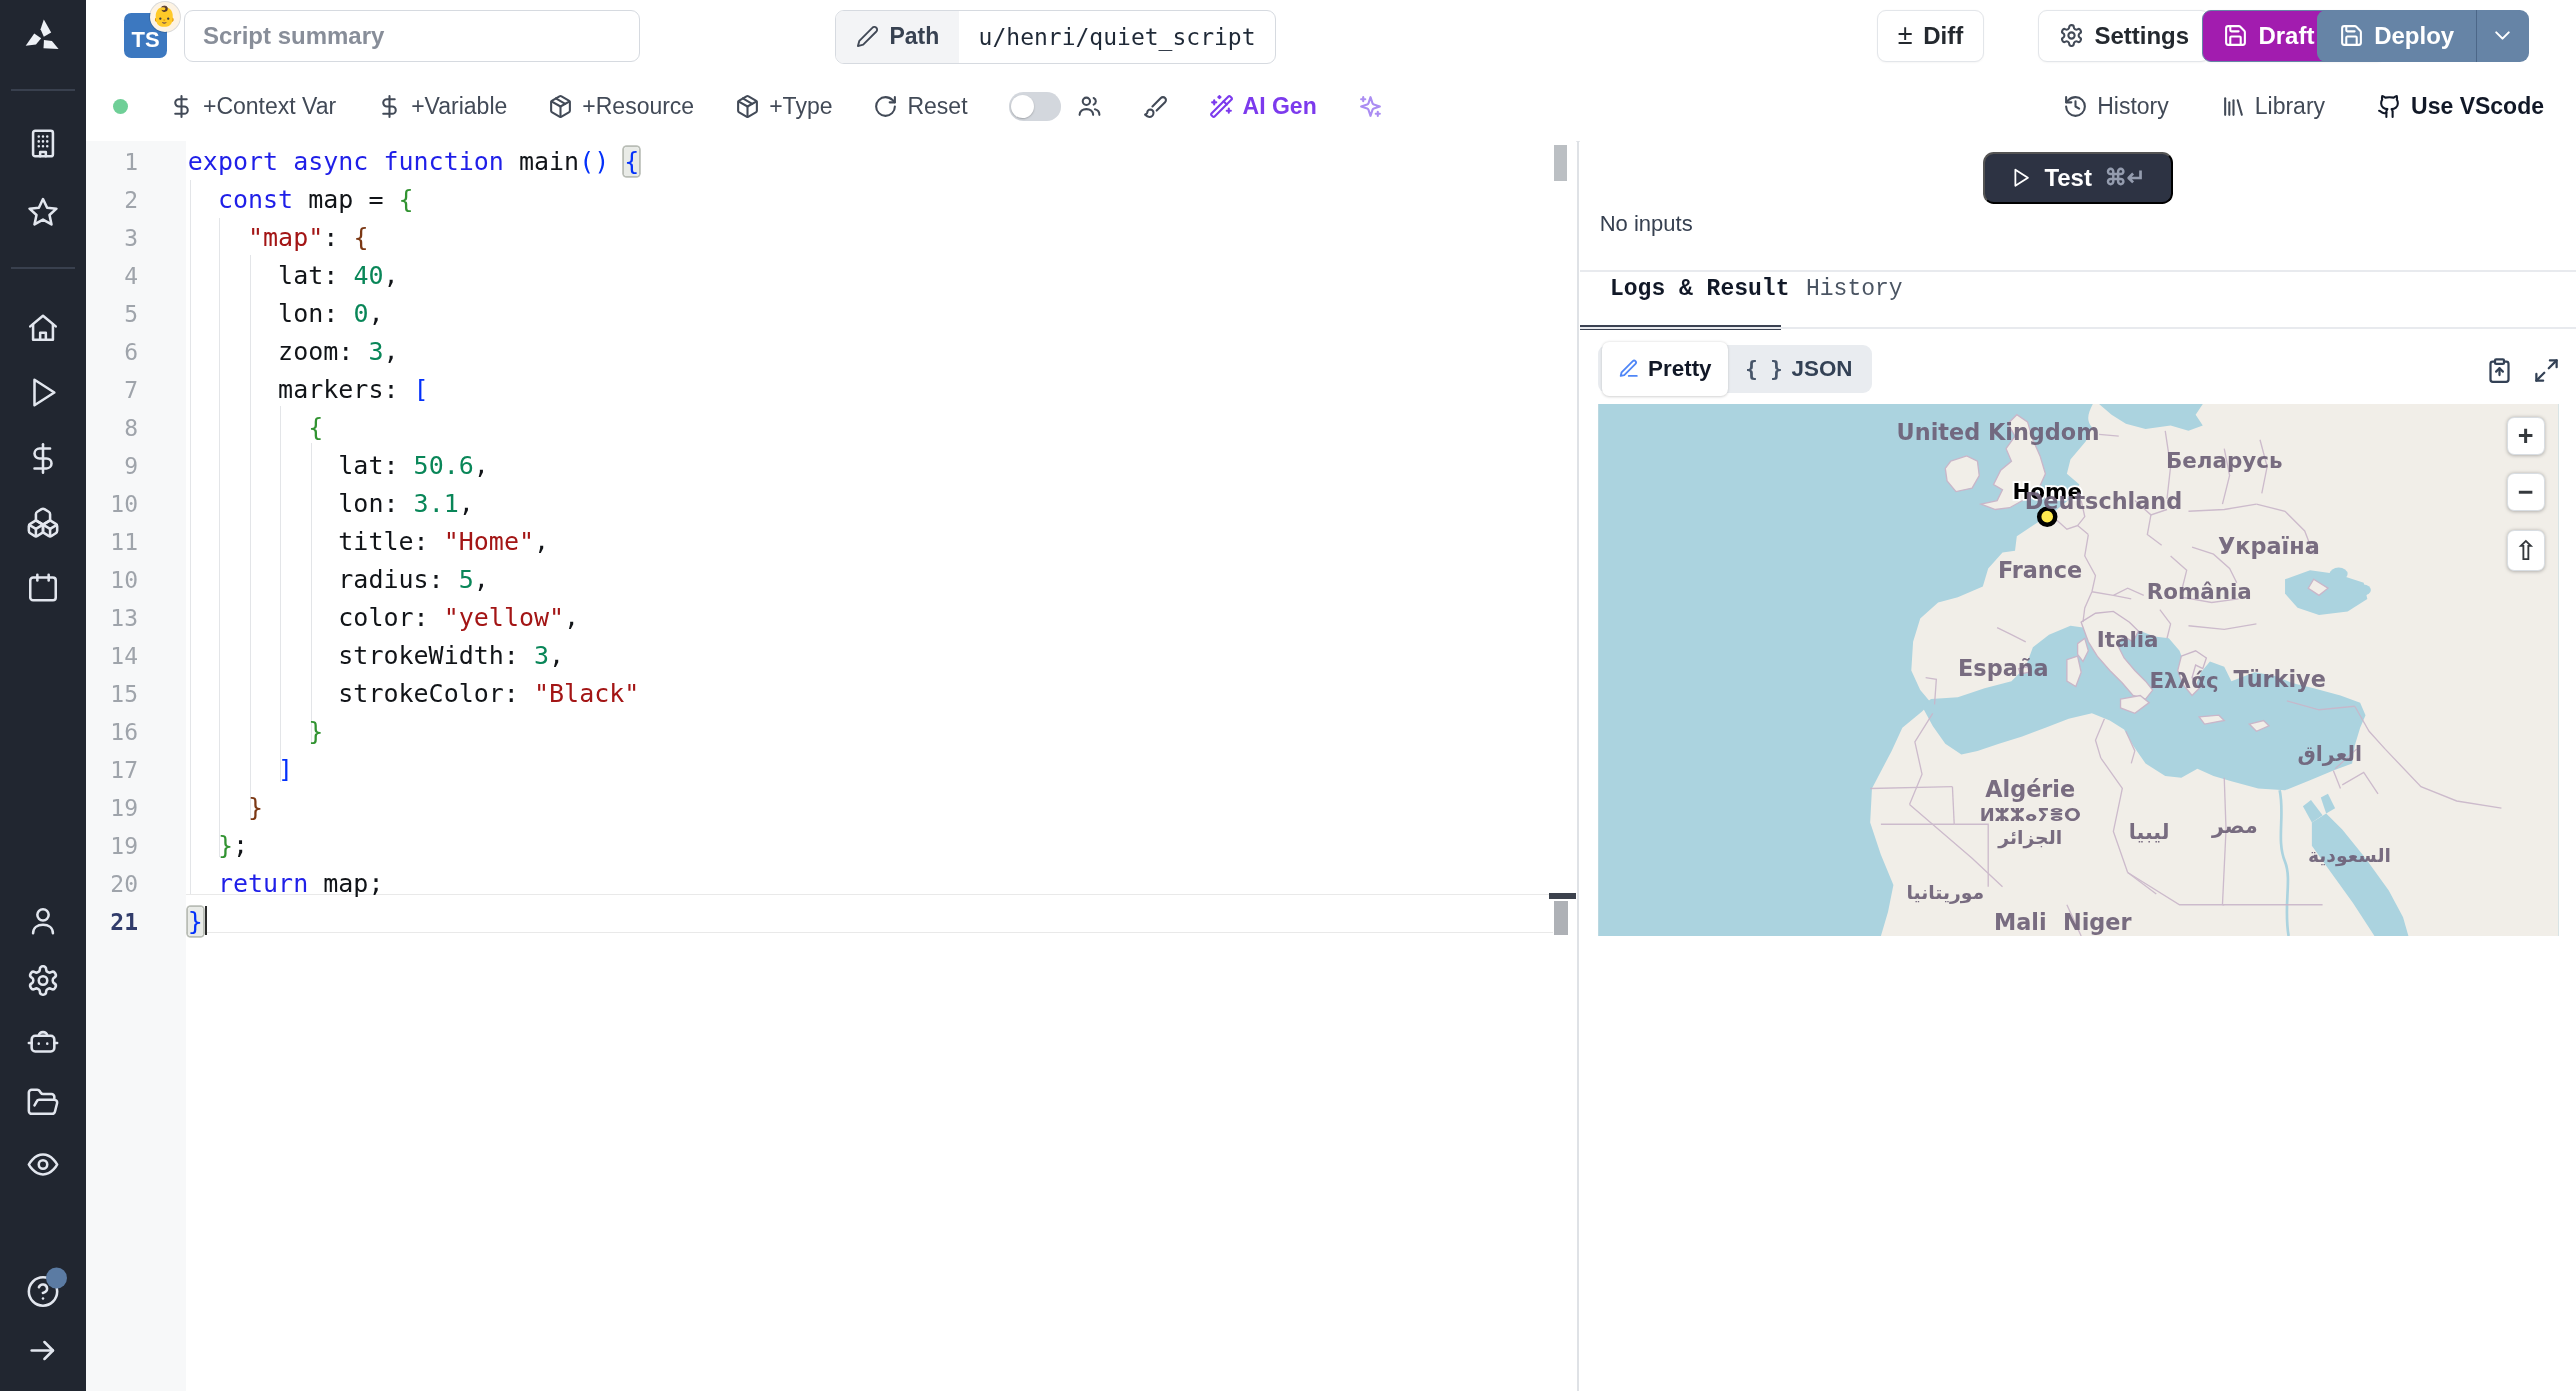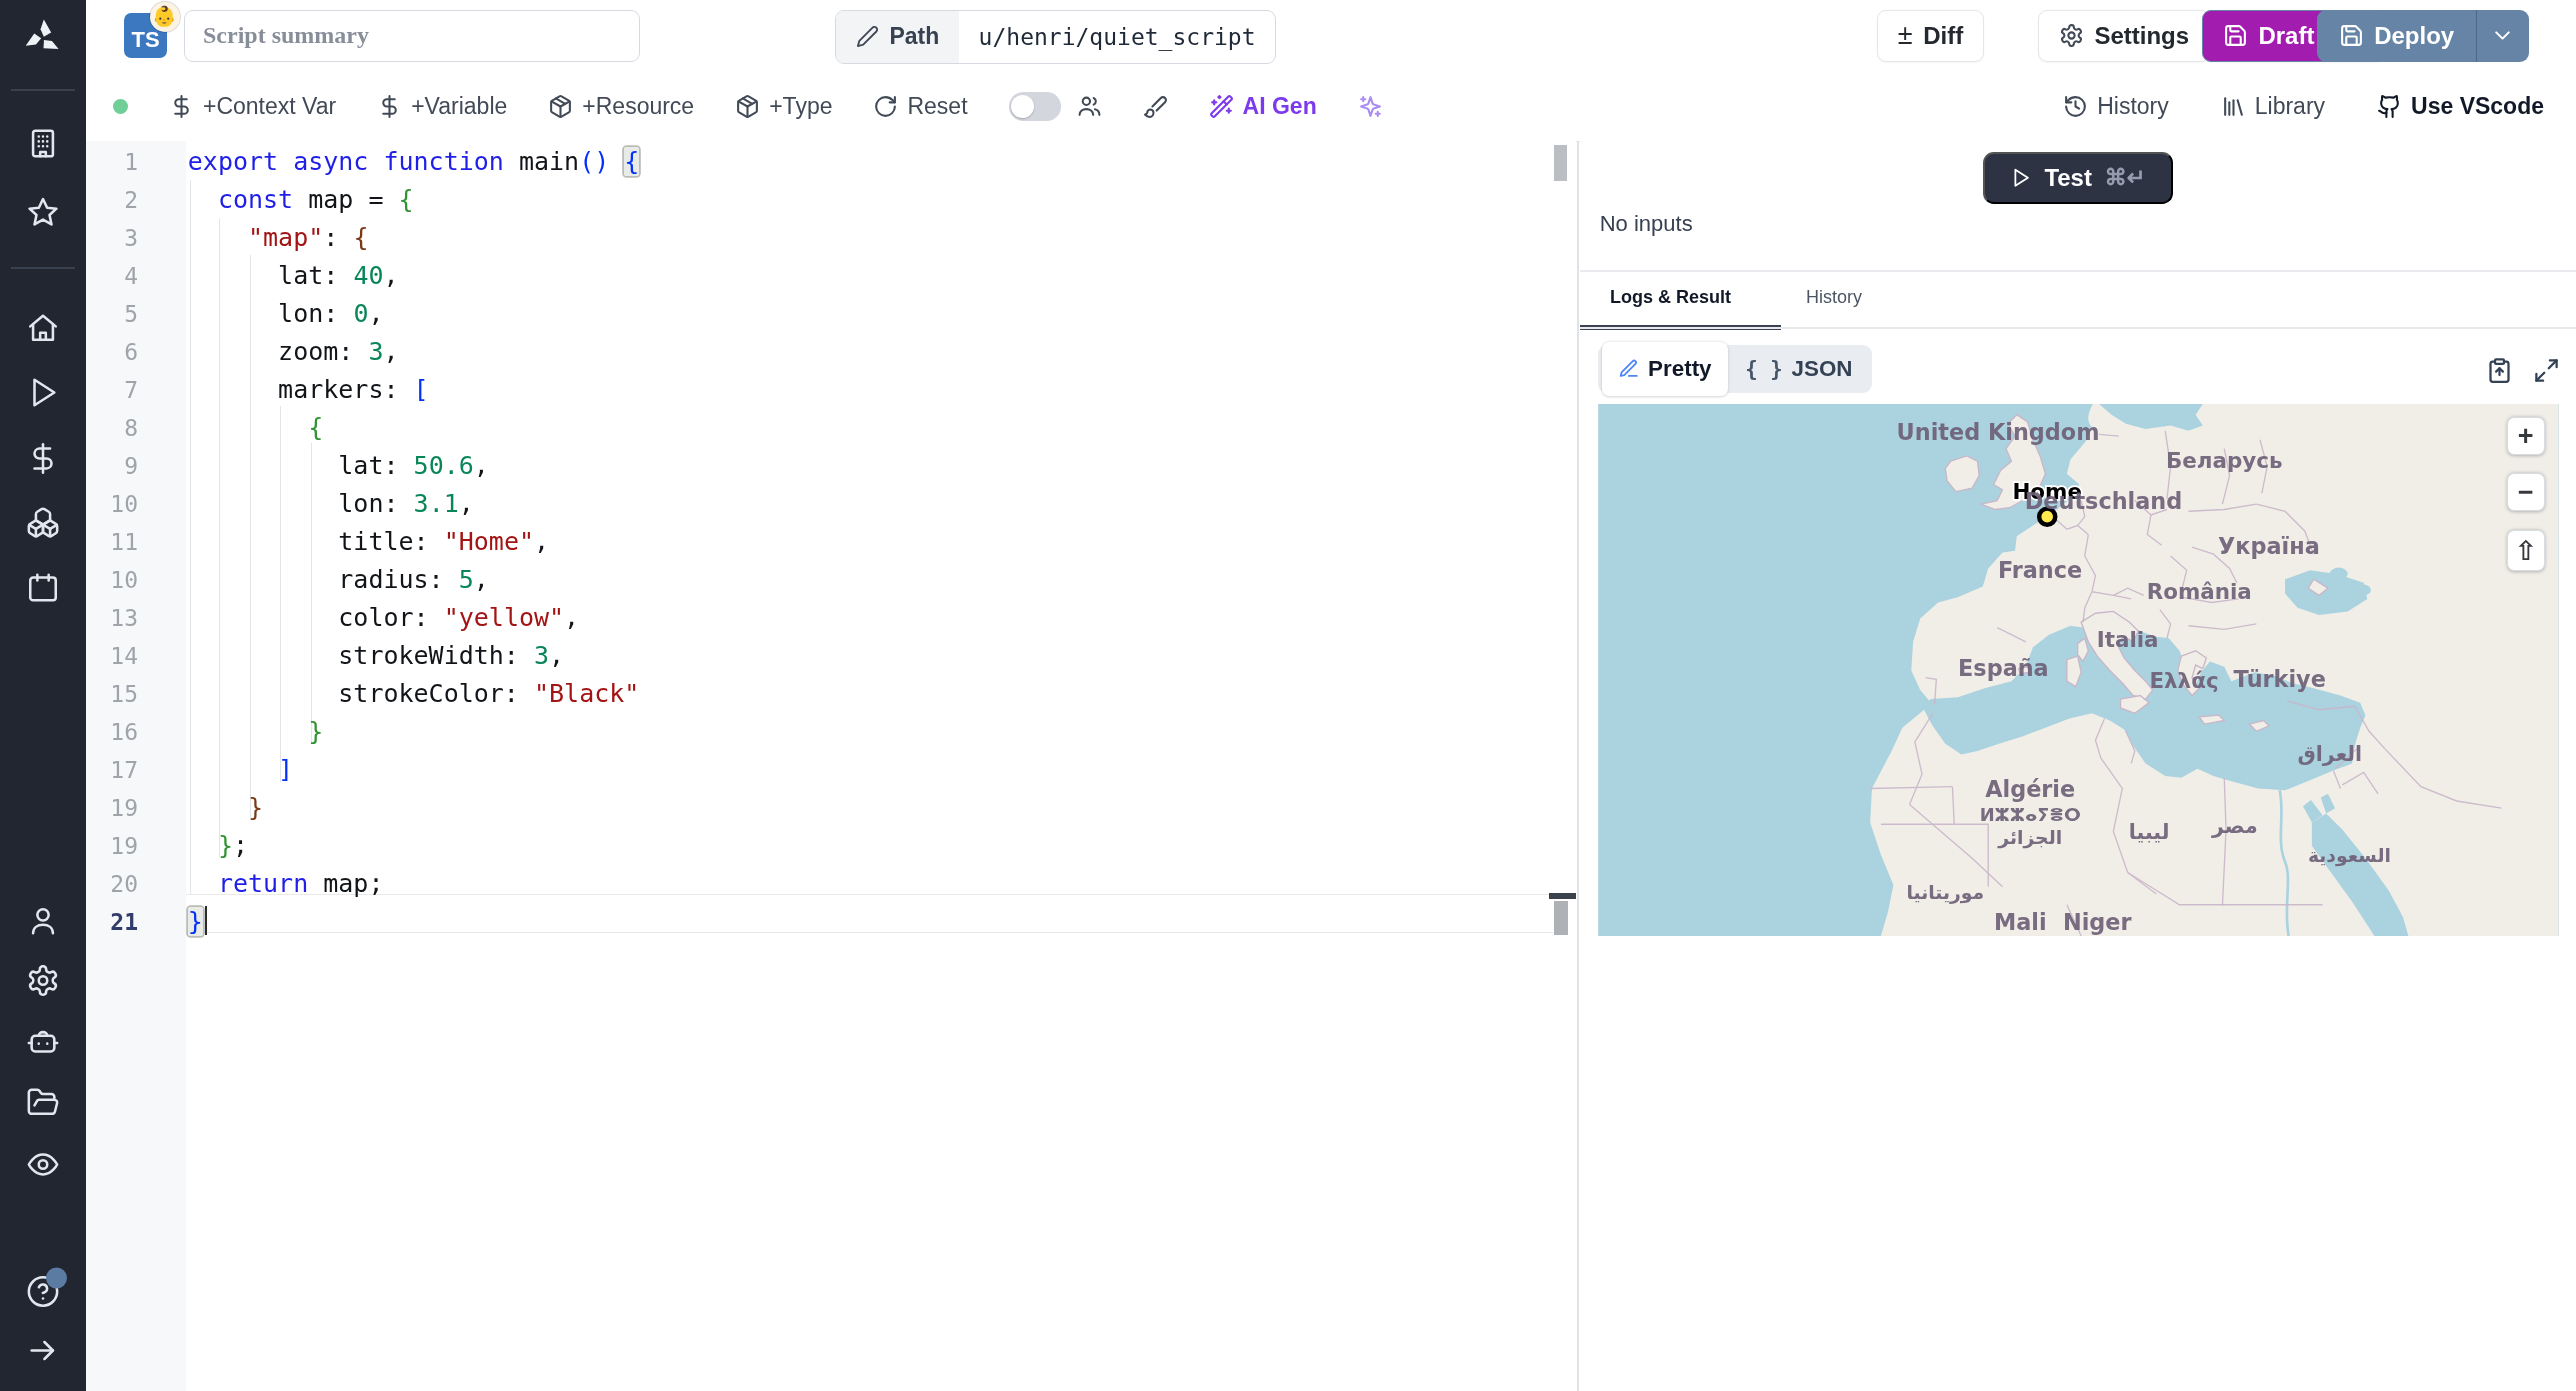--- a/index.html
+++ b/index.html
@@ -14,21 +14,21 @@
   .sb-item{position:absolute;left:50%;transform:translate(-50%,-50%);cursor:pointer;}
   .sb-div{position:absolute;left:10.7px;right:10.7px;height:1.8px;background:#39404e;}
   .help-badge{position:absolute;right:-7.2px;top:-7.2px;width:21.5px;height:21.5px;border-radius:50%;background:#5b7ba3;}
 
   
   #topbar{left:86px;top:0;width:2490px;height:72px;background:#fff;border-bottom:1.8px solid #e8eaee;}
   #ts-badge{left:38px;top:12.5px;width:43px;height:45px;background:#3c78c0;border-radius:7.2px;color:#fff;
             font-weight:700;font-size:22px;display:flex;align-items:flex-end;justify-content:center;padding-bottom:5px;box-sizing:border-box;}
   #ts-emoji{left:64px;top:1.8px;width:30px;height:30px;border-radius:50%;background:#fdf3e3;display:flex;align-items:center;justify-content:center;font-size:19.7px;box-shadow:0 0 0 0.9px rgba(0,0,0,.15);}
   #summary-input{left:98px;top:9.8px;width:456px;height:52px;box-sizing:border-box;border:1.8px solid #d6dae0;border-radius:9px;
-            padding:0 18px;font-size:24px;font-weight:600;color:#334155;outline:none;font-family:Liberation Serif, serif;}
+            padding:0 18px;font-size:24px;font-weight:600;color:#334155;outline:none;font-family:Liberation Sans, sans-serif;}
   #summary-input::placeholder{color:#6b7280;opacity:.8;}
   #path-group{left:749px;top:9.8px;height:52px;border:1.8px solid #d6dae0;border-radius:9px;display:flex;align-items:stretch;overflow:hidden;background:#fff;}
   #path-label-seg{display:flex;align-items:center;gap:10.7px;background:#f3f4f6;padding:0 19.7px;font-weight:700;color:#374151;font-size:23px;text-align:center;}
   #path-value{display:flex;align-items:center;padding:0 19.7px;font-family:"DejaVu Sans Mono","Liberation Mono",monospace;font-size:23px;color:#1f2937;}
   .tb-btn{position:absolute;top:9.8px;height:52px;display:flex;align-items:center;gap:10.7px;border:1.8px solid #e3e6ea;border-radius:9px;
           background:#fff;padding:0 19.7px;font-size:24px;font-weight:600;color:#24292f;box-sizing:border-box;box-shadow:0 0.9px 1.8px rgba(0,0,0,.04);cursor:pointer;}
   .tb-btn.slate{background:#a21caf;border-color:#6684a6;color:#fff;font-weight:700;}
   .tb-btn .shortcut{color:#cdd8e6;font-weight:600;}
   #deploy-split{left:2231px;top:9.8px;height:52px;display:flex;border-radius:9px;overflow:hidden;background:#6684a6;cursor:pointer;}
   #deploy-main{display:flex;align-items:center;gap:10.7px;padding:0 21.5px;color:#fff;font-size:24px;font-weight:700;}
@@ -72,21 +72,21 @@
 
   
   #panel{left:1580px;top:141px;width:996px;height:1250px;background:#fff;}
   #test-btn{position:absolute;left:403px;top:10.7px;width:190px;height:52px;border-radius:10.7px;background:#2d3343;color:#fff;
             display:flex;align-items:center;justify-content:center;gap:12.5px;font-size:24px;font-weight:700;cursor:pointer;}
   #test-btn svg.ic{stroke:#fff;width:21.5px;height:21.5px;}
   #test-btn .shortcut{color:#949cae;font-weight:600;font-size:22.4px;}
   #no-inputs{position:absolute;left:19.7px;top:70px;font-size:22px;color:#374151;}
   #pane-split{position:absolute;left:0;top:129px;width:100%;height:1.8px;background:#e8eaee;}
   #tabs{position:absolute;left:0;top:131px;width:100%;height:57px;}
-  .tab{position:absolute;top:15px;font-size:18px;cursor:pointer;}
+  .tab{position:absolute;top:4px;font-size:23px;cursor:pointer;font-family:Liberation Mono, monospace;}
   #tab-logs{left:30px;color:#111827;font-weight:600;}
   #tab-history{left:226px;color:#4b5563;font-weight:500;}
   #tab-underline{position:absolute;left:0;top:53px;width:201px;height:4.5px;background:#3b4252;}
   #tabs-border{position:absolute;left:0;top:55px;width:100%;height:1.8px;background:#e8eaee;}
   #viewtoggle{position:absolute;left:18px;top:204px;height:48px;background:#e9ecf0;border-radius:9px;display:flex;align-items:center;padding:3.6px;box-sizing:border-box;gap:1.8px;}
   .seg{display:flex;align-items:center;gap:9px;padding:0 16px;height:54px;border-radius:7.2px;font-size:22.4px;font-weight:600;color:#334155;cursor:pointer;}
   .seg.active{background:#fff;box-shadow:0 0.9px 2.7px rgba(0,0,0,.18);color:#111827;}
   .seg .pen{stroke:#4f86f7;width:21.5px;height:21.5px;}
   .seg .braces{font-family:"DejaVu Sans Mono",monospace;font-size:20.6px;color:#475569;font-weight:700;}
   #result-icons{position:absolute;right:16px;top:216px;display:flex;gap:19.7px;}

